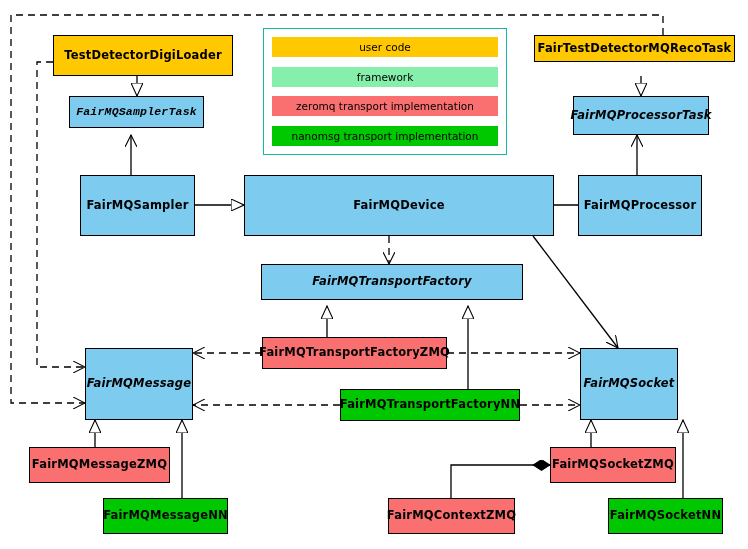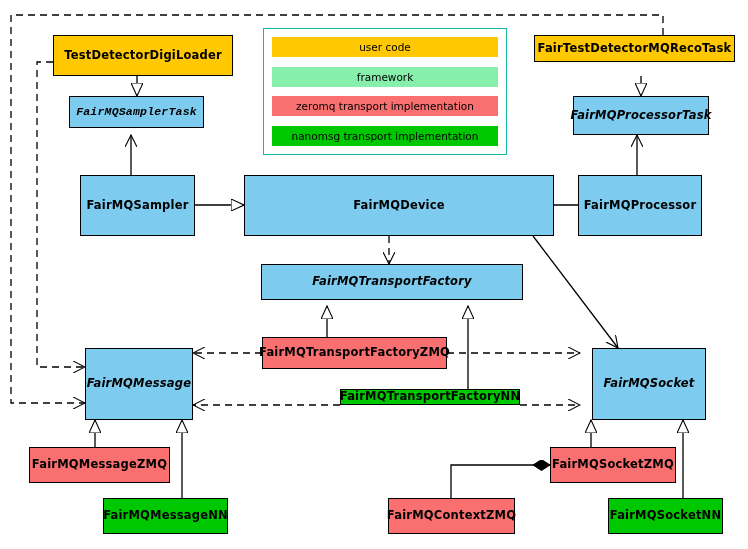--- a/index.html
+++ b/index.html
@@ -142,23 +142,23 @@
   <div id="nodes">
       <div class="node c-user" style="left: 53px; top: 35px; width: 180px; height: 41px;">TestDetectorDigiLoader</div>
       <div class="node c-framework abstract" style="left: 69px; top: 96px; width: 135px; height: 32px; font-family: Liberation Mono, monospace;">FairMQSamplerTask</div>
       <div class="node c-framework" style="left: 72px; top: 175px; width: 115px; height: 61px; margin-left: 8px;">FairMQSampler</div>
       <div class="node c-user" style="left: 534px; top: 35px; width: 201px; height: 27px;">FairTestDetectorMQRecoTask</div>
       <div class="node c-framework abstract" style="left: 573px; top: 96px; width: 136px; height: 39px;">FairMQProcessorTask</div>
       <div class="node c-framework" style="left: 578px; top: 175px; width: 124px; height: 61px;">FairMQProcessor</div>
       <div class="node c-framework" style="left: 244px; top: 175px; width: 310px; height: 61px;">FairMQDevice</div>
       <div class="node c-framework abstract" style="left: 261px; top: 264px; width: 262px; height: 36px;">FairMQTransportFactory</div>
       <div class="node c-zeromq" style="left: 262px; top: 337px; width: 185px; height: 32px;">FairMQTransportFactoryZMQ</div>
-      <div class="node c-nanomsg" style="left: 340px; top: 389px; width: 180px; height: 16px;">FairMQTransportFactoryNN</div>
+      <div class="node c-nanomsg" style="left: 340px; top: 389px; width: 180px; height: 32px;">FairMQTransportFactoryNN</div>
       <div class="node c-framework abstract" style="left: 85px; top: 348px; width: 108px; height: 72px;">FairMQMessage</div>
-      <div class="node c-framework abstract" style="left: 592px; top: 348px; width: 114px; height: 72px;">FairMQSocket</div>
+      <div class="node c-framework abstract" style="left: 580px; top: 348px; width: 98px; height: 72px;">FairMQSocket</div>
       <div class="node c-zeromq" style="left: 29px; top: 447px; width: 141px; height: 36px;">FairMQMessageZMQ</div>
       <div class="node c-nanomsg" style="left: 103px; top: 498px; width: 125px; height: 36px;">FairMQMessageNN</div>
       <div class="node c-zeromq" style="left: 550px; top: 447px; width: 126px; height: 36px;">FairMQSocketZMQ</div>
       <div class="node c-nanomsg" style="left: 608px; top: 498px; width: 115px; height: 36px;">FairMQSocketNN</div>
       <div class="node c-zeromq" style="left: 388px; top: 498px; width: 127px; height: 36px;">FairMQContextZMQ</div>
     </div>
 
   <div id="legend">
     <div class="legend-row" style="background: rgb(255, 200, 0);">user code</div>
     <div class="legend-row" style="background: #86efac;">framework</div>

